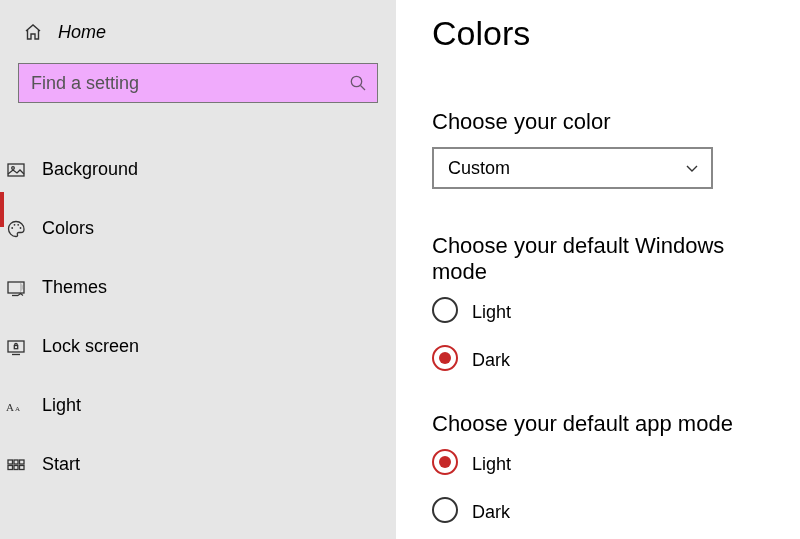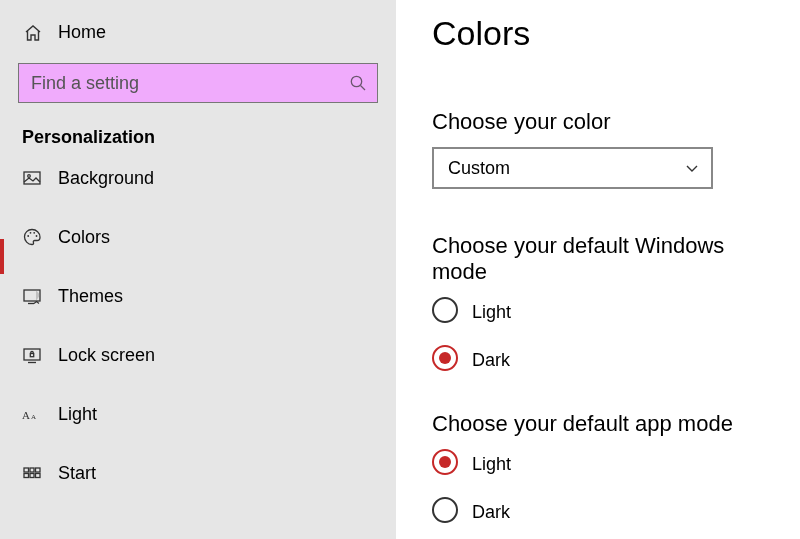--- a/index.html
+++ b/index.html
@@ -13,23 +13,24 @@
       color: #000;
     }
     .sidebar {
       width: 396px;
       background: #e6e6e6;
       padding-top: 18px;
       flex-shrink: 0;
     }
     .home-row {
       display: flex;
-      align-items: flex-end;
+      align-items: flex-start;
       padding: 4px 0 10px 23px;
       cursor: default;
+      font-style: italic;
     }
     .home-row .icon { width: 20px; height: 20px; display: inline-flex; align-items:center; justify-content:center; }
     .home-row .label { font-size: 18px; margin-left: 15px; }
     .search {
       margin: 10px 18px 18px 18px;
       height: 40px;
       border: 1px solid #777;
       background: #f0abfc;
       display: flex;
       align-items: center;
@@ -46,23 +47,23 @@
     .search input::placeholder { color: #555; }
     .search .search-icon { width: 18px; height: 18px; opacity: 0.7; }
     .section-title {
       font-size: 18px;
       font-weight: 600;
       padding: 6px 0 14px 22px;
     }
     .nav-list { margin-top: 6px; }
     .nav-item {
       display: flex;
-      align-items: flex-start;
+      align-items: flex-end;
       height: 59px;
-      padding-left: 22px;
+      padding-left: 6px;
       cursor: default;
       position: relative;
     }
     .nav-item.selected::before {
       content: '';
       position: absolute;
       left: 0; top: 12px; bottom: 12px;
       width: 4px;
       background: #c62828;
     }
@@ -136,21 +137,20 @@
   <div class="search">
     <input type="text" placeholder="Find a setting" style="">
     <span class="search-icon">
       <svg viewBox="0 0 18 18" width="18" height="18" fill="none" stroke="#333" stroke-width="1.3">
         <circle cx="7.5" cy="7.5" r="5.2"></circle>
         <line x1="11.5" y1="11.5" x2="16" y2="16"></line>
       </svg>
     </span>
   </div>
 
-  <div class="section-title">Personalization</div>
 
   <div class="nav-list">
     <div class="nav-item">
       <span class="icon">
         <svg viewBox="0 0 20 20" width="20" height="20" fill="none" stroke="#333" stroke-width="1.3">
           <rect x="2" y="4" width="16" height="12"></rect>
           <circle cx="7" cy="8" r="1.3"></circle>
           <path d="M2 14 L7 10 L11 13 L14 10 L18 14"></path>
         </svg>
       </span>

